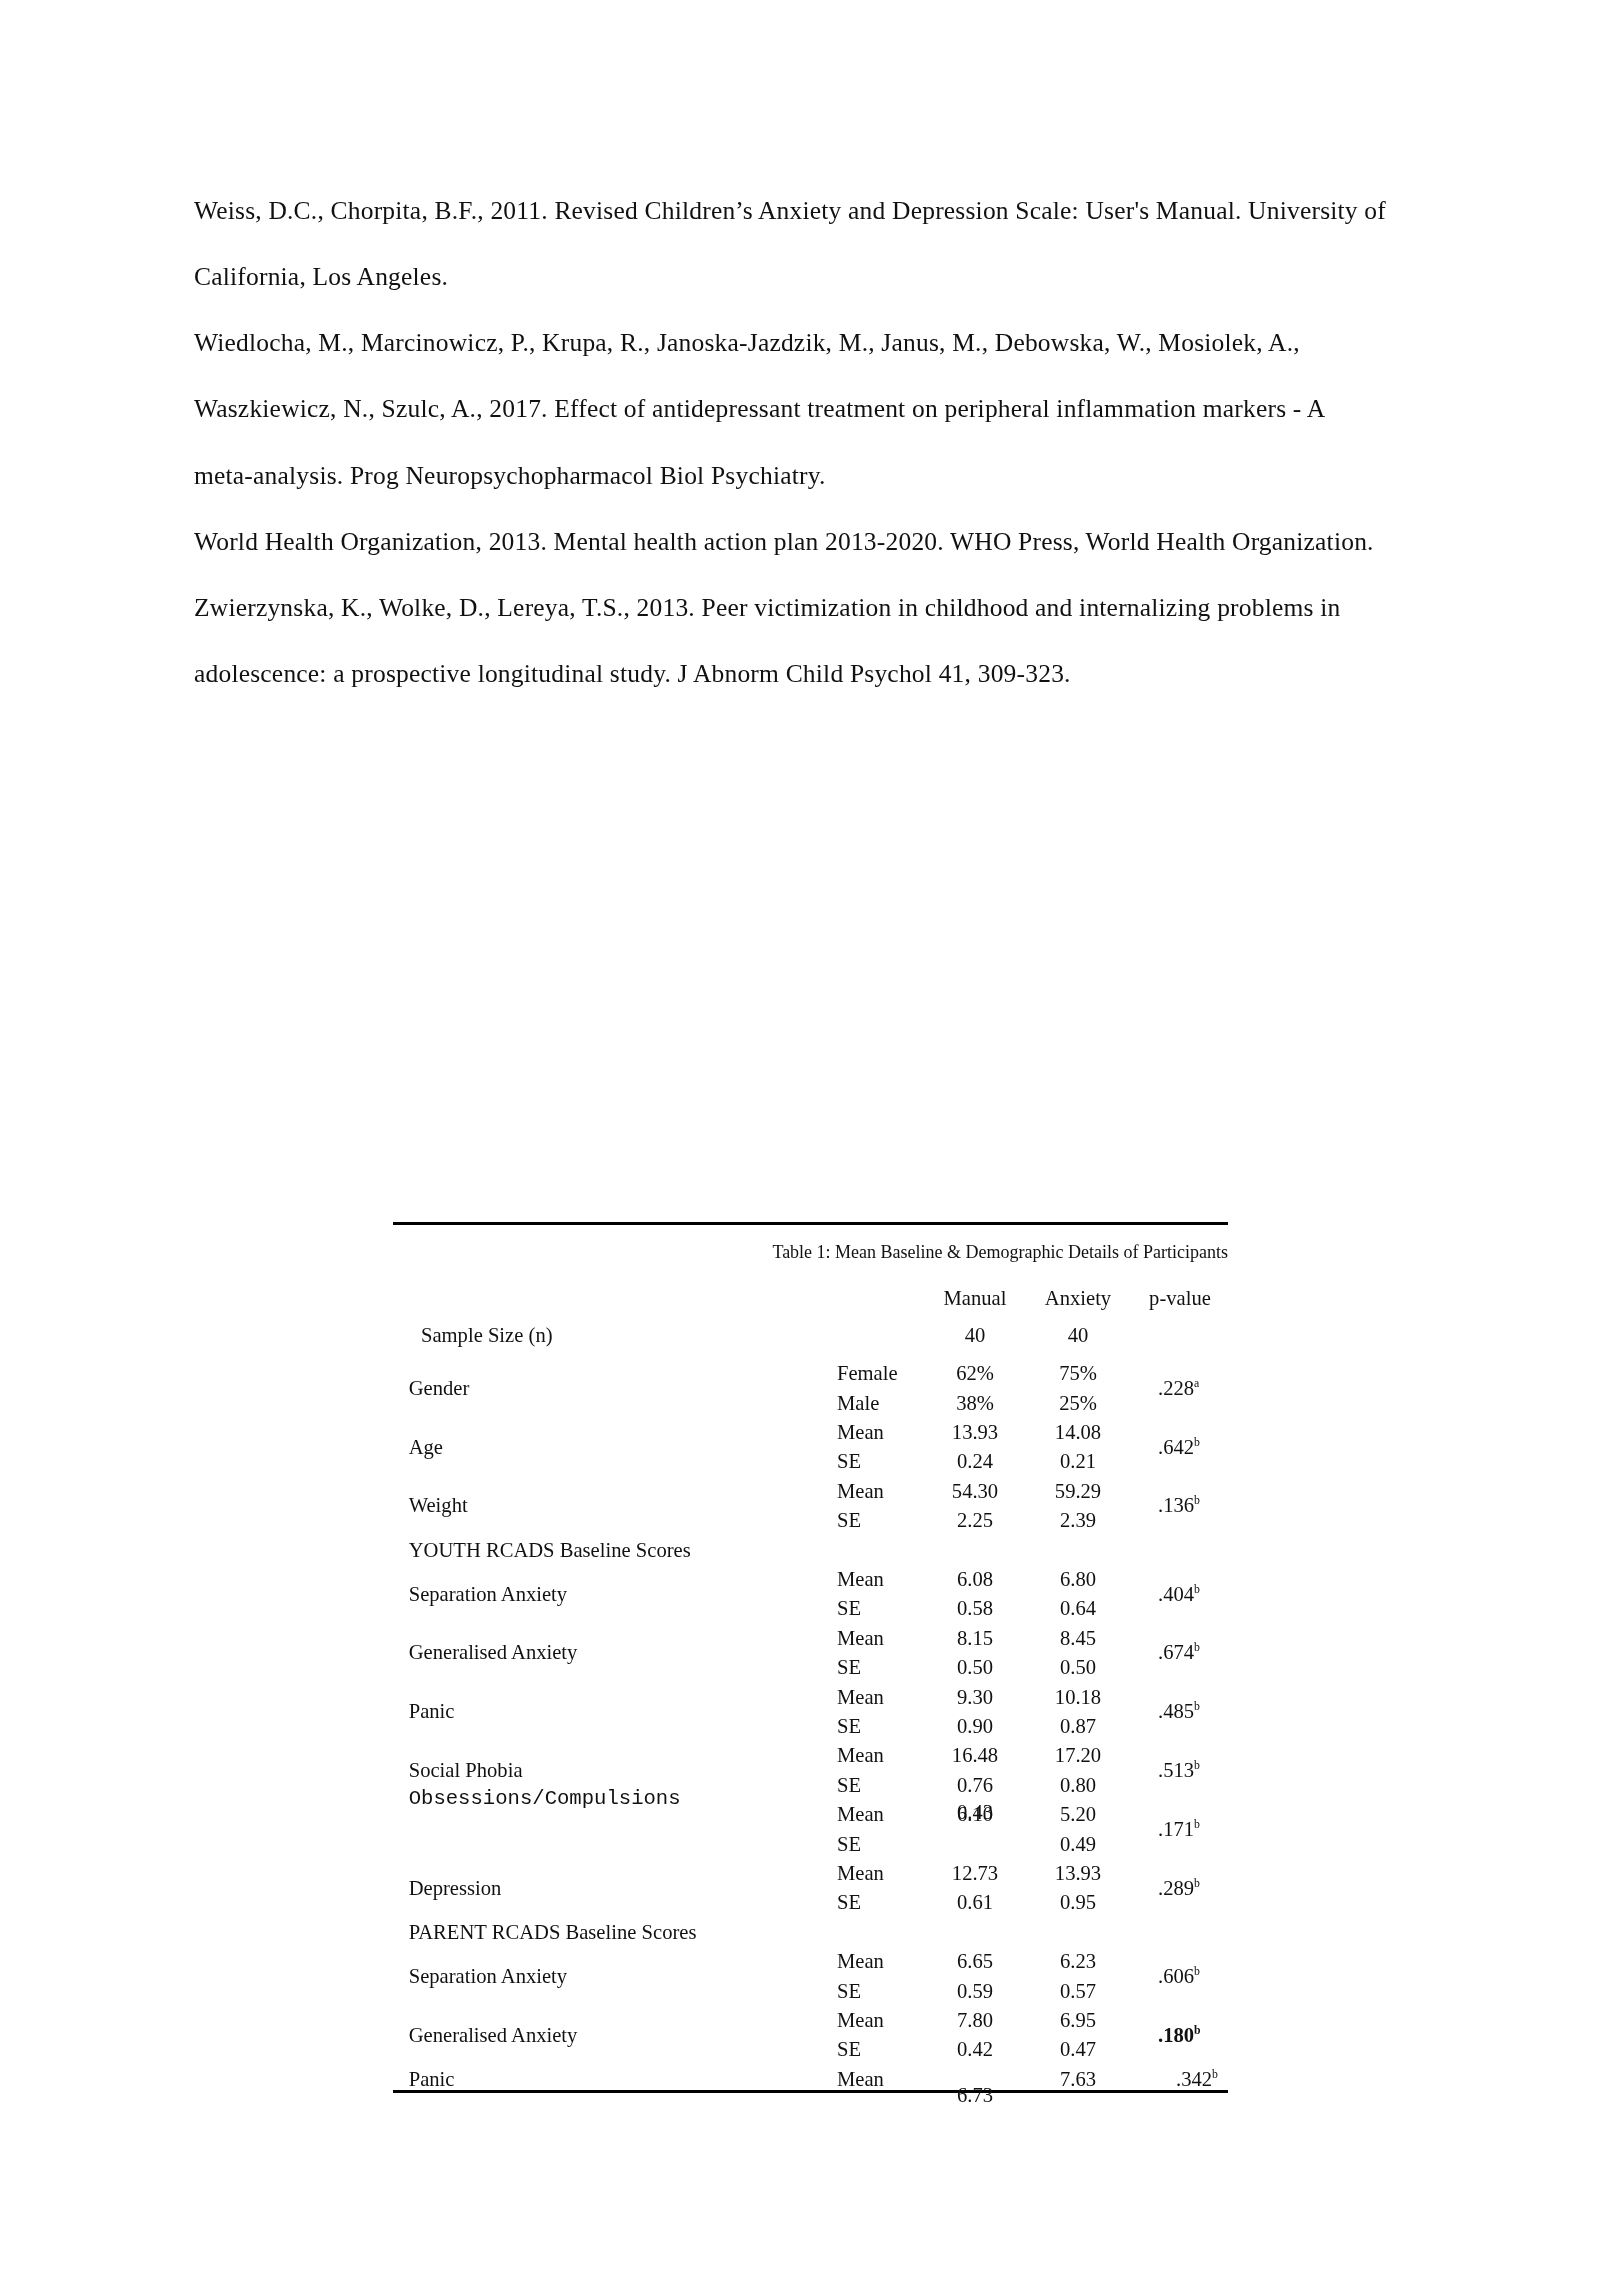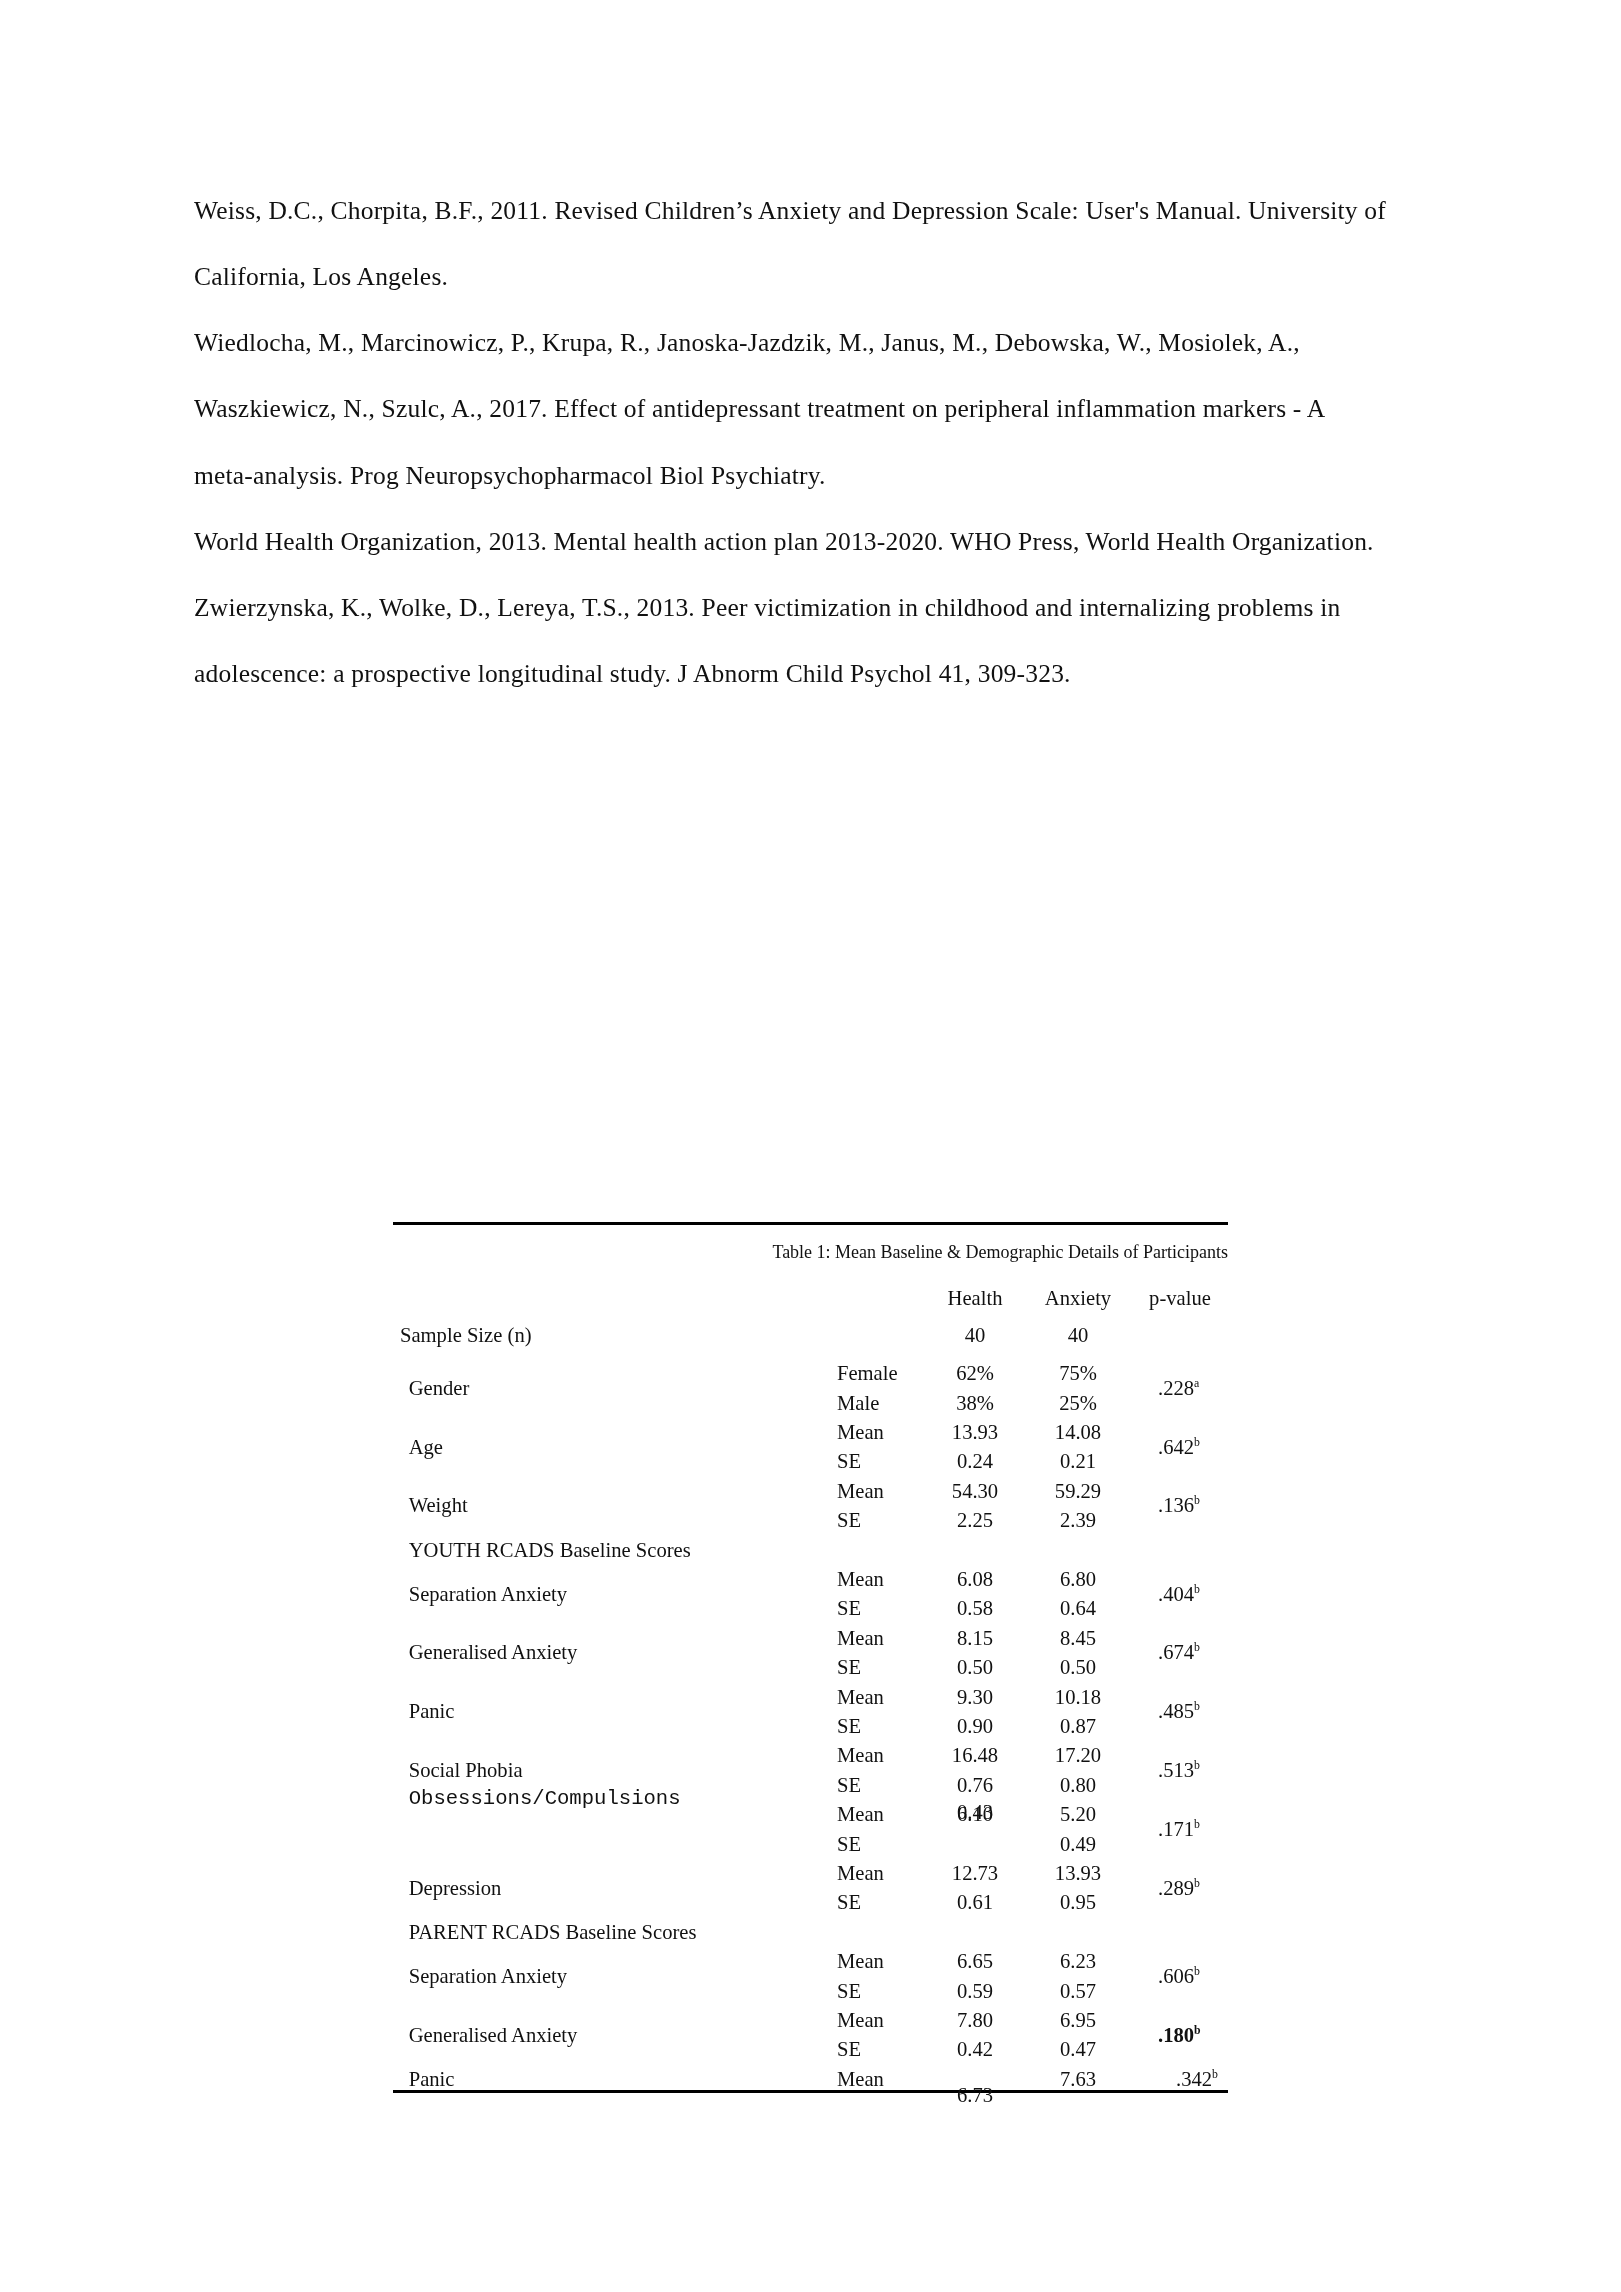--- a/index.html
+++ b/index.html
@@ -33,24 +33,24 @@
   <div class="ref-line" style="top:396px">Waszkiewicz, N., Szulc, A., 2017. Effect of antidepressant treatment on peripheral inflammation markers - A</div>
   <div class="ref-line" style="top:463px">meta-analysis. Prog Neuropsychopharmacol Biol Psychiatry.</div>
   <div class="ref-line" style="top:529px">World Health Organization, 2013. Mental health action plan 2013-2020. WHO Press, World Health Organization.</div>
   <div class="ref-line" style="top:595px">Zwierzynska, K., Wolke, D., Lereya, T.S., 2013. Peer victimization in childhood and internalizing problems in</div>
   <div class="ref-line" style="top:661px">adolescence: a prospective longitudinal study. J Abnorm Child Psychol 41, 309-323.</div>
 </div>
 
 <div class="table-wrap" id="table-wrap">
   <div class="rule top"></div>
   <div class="t-title">Table 1: Mean Baseline &amp; Demographic Details of Participants</div>
-  <div class="cell center-col placebo" style="top:66px">Health</div>
+  <div class="cell center-col placebo" style="top:66px">Manual</div>
   <div class="cell center-col saffron" style="top:66px">Anxiety</div>
   <div class="cell center-col hdr-p" style="top:66px">p-value</div>
-  <div class="cell row-label" style="top:103px;left:7px">Sample Size (n)</div>
+  <div class="cell row-label" style="top:103px;left:28px">Sample Size (n)</div>
   <div class="cell center-col placebo" style="top:103px">40</div>
   <div class="cell center-col saffron" style="top:103px">40</div>
   <div class="rule bottom"></div>
 <div class="cell row-label" style="top: 156px;">Gender</div>
     <div class="cell stat-label" style="top: 141px;">Female</div>
     <div class="cell center-col placebo" style="top: 141px;">62%</div>
     <div class="cell center-col saffron" style="top: 141px;">75%</div>
     <div class="cell stat-label" style="top: 171px;">Male</div>
     <div class="cell center-col placebo" style="top: 171px;">38%</div>
     <div class="cell center-col saffron" style="top: 171px;">25%</div>

